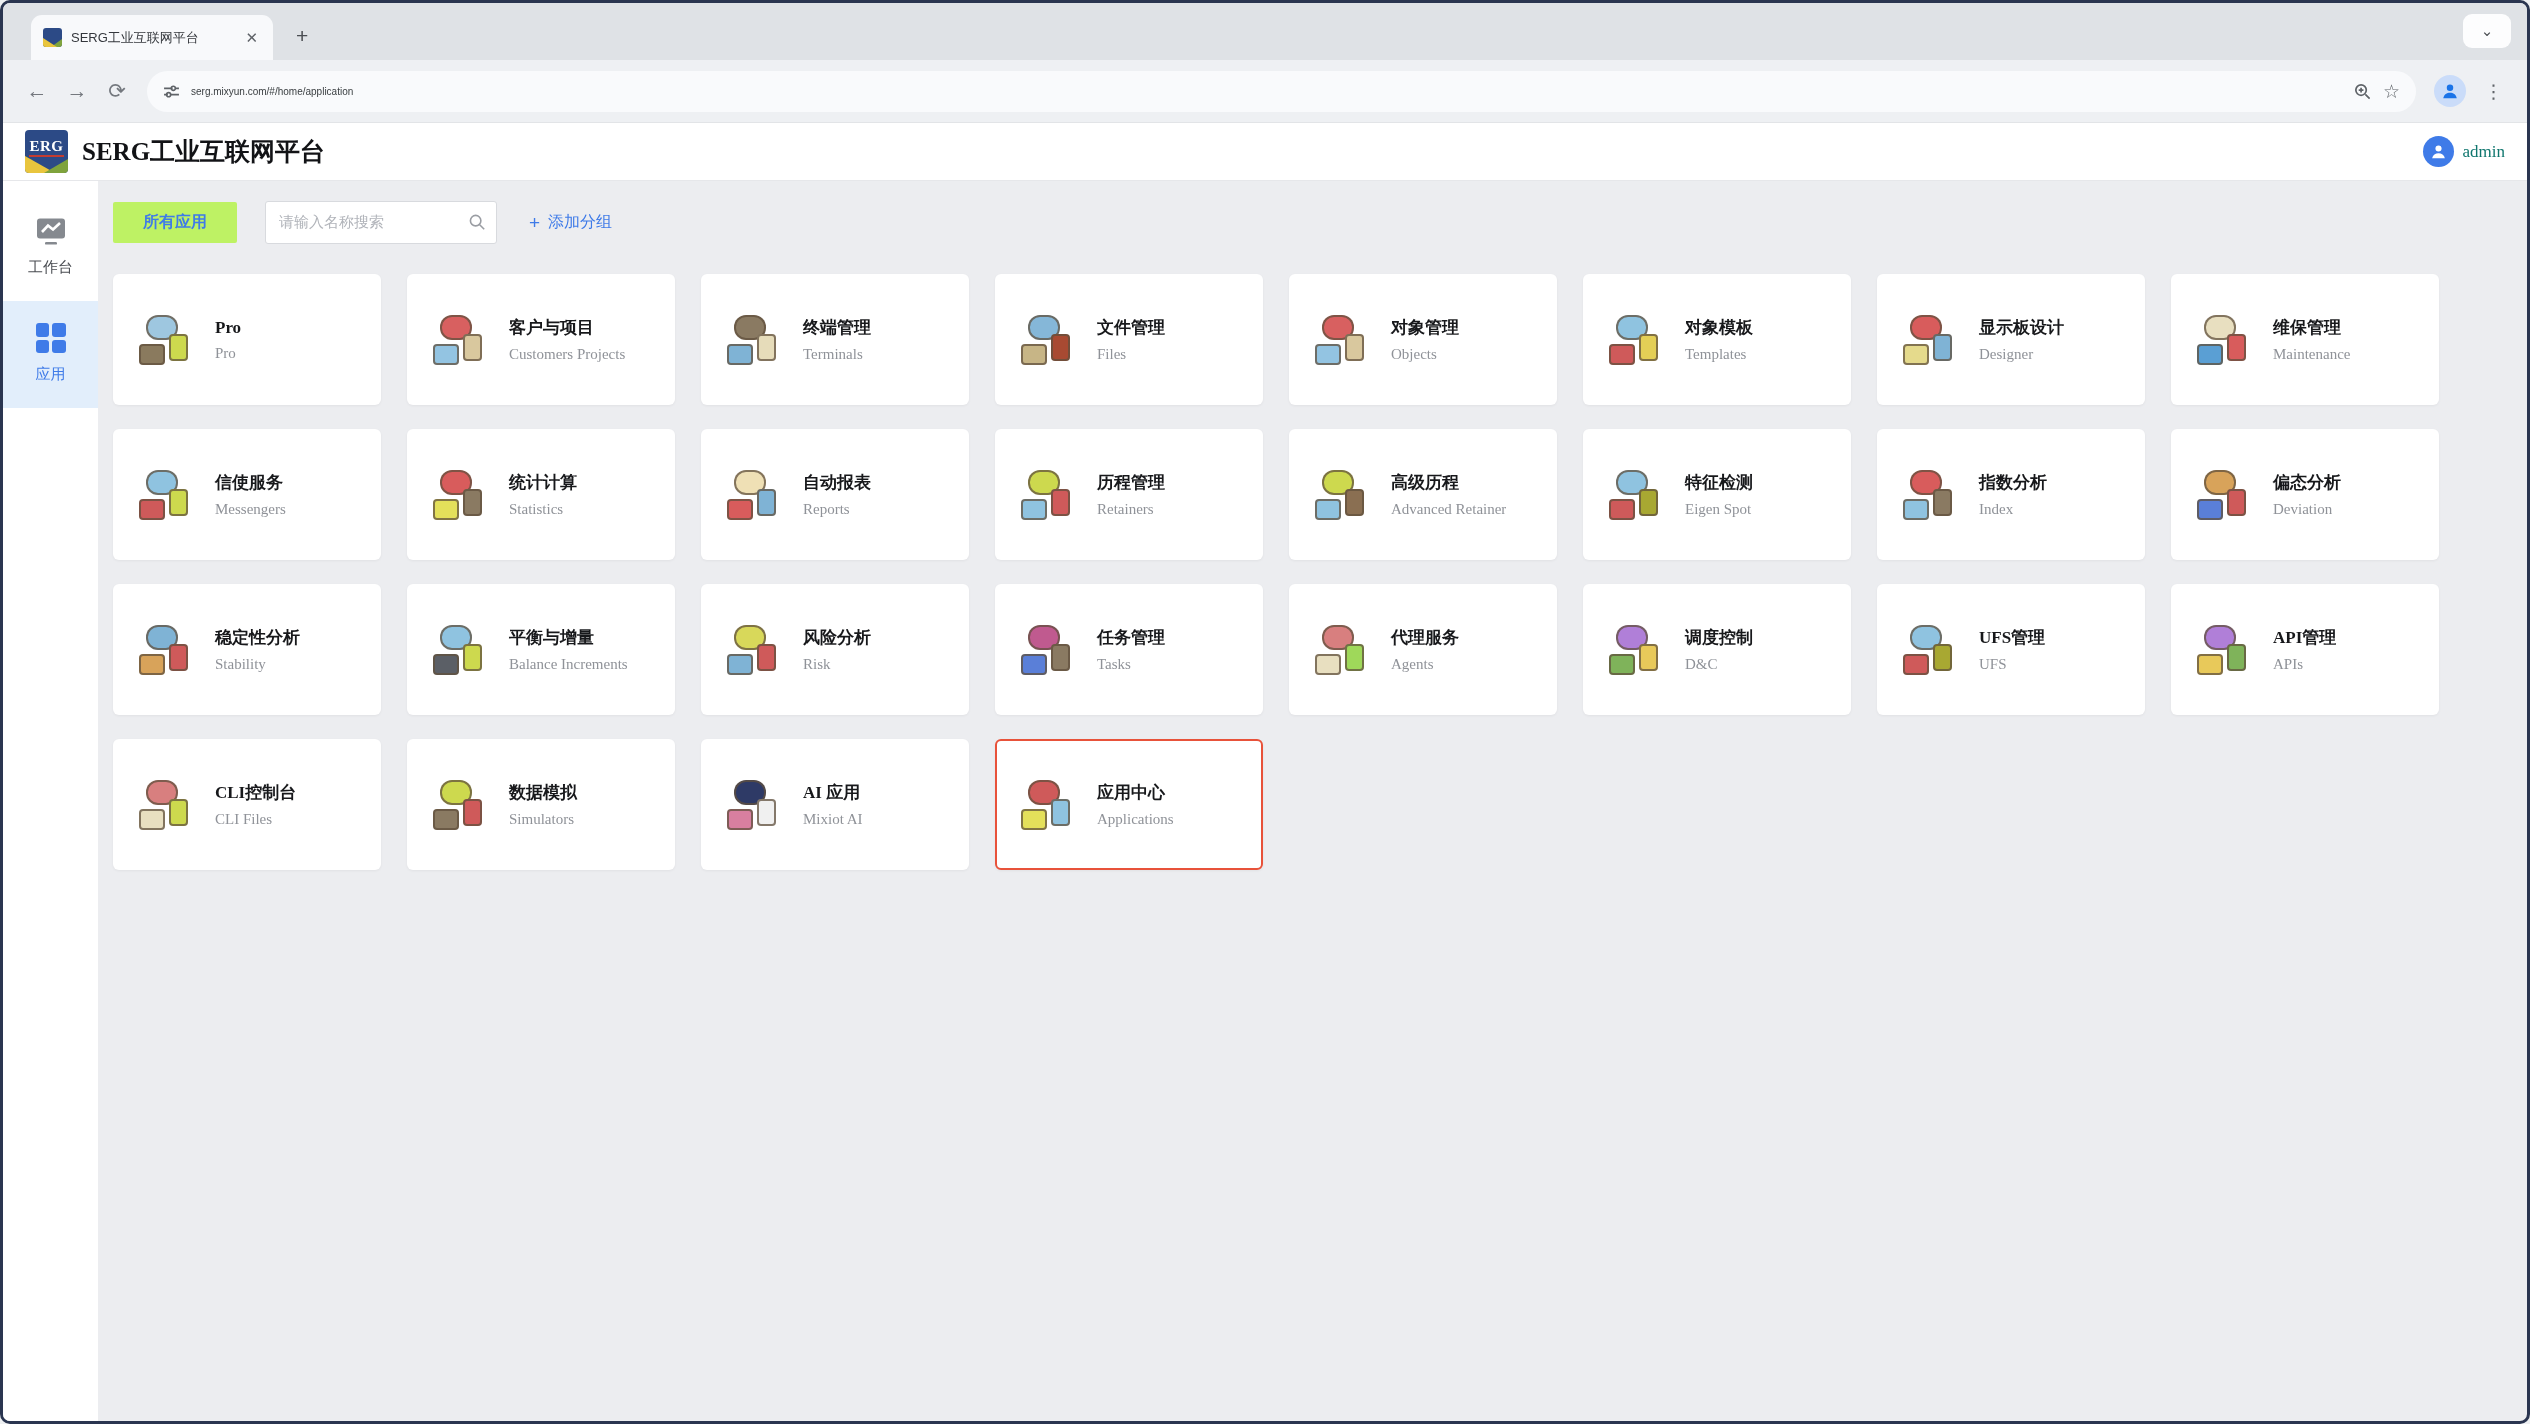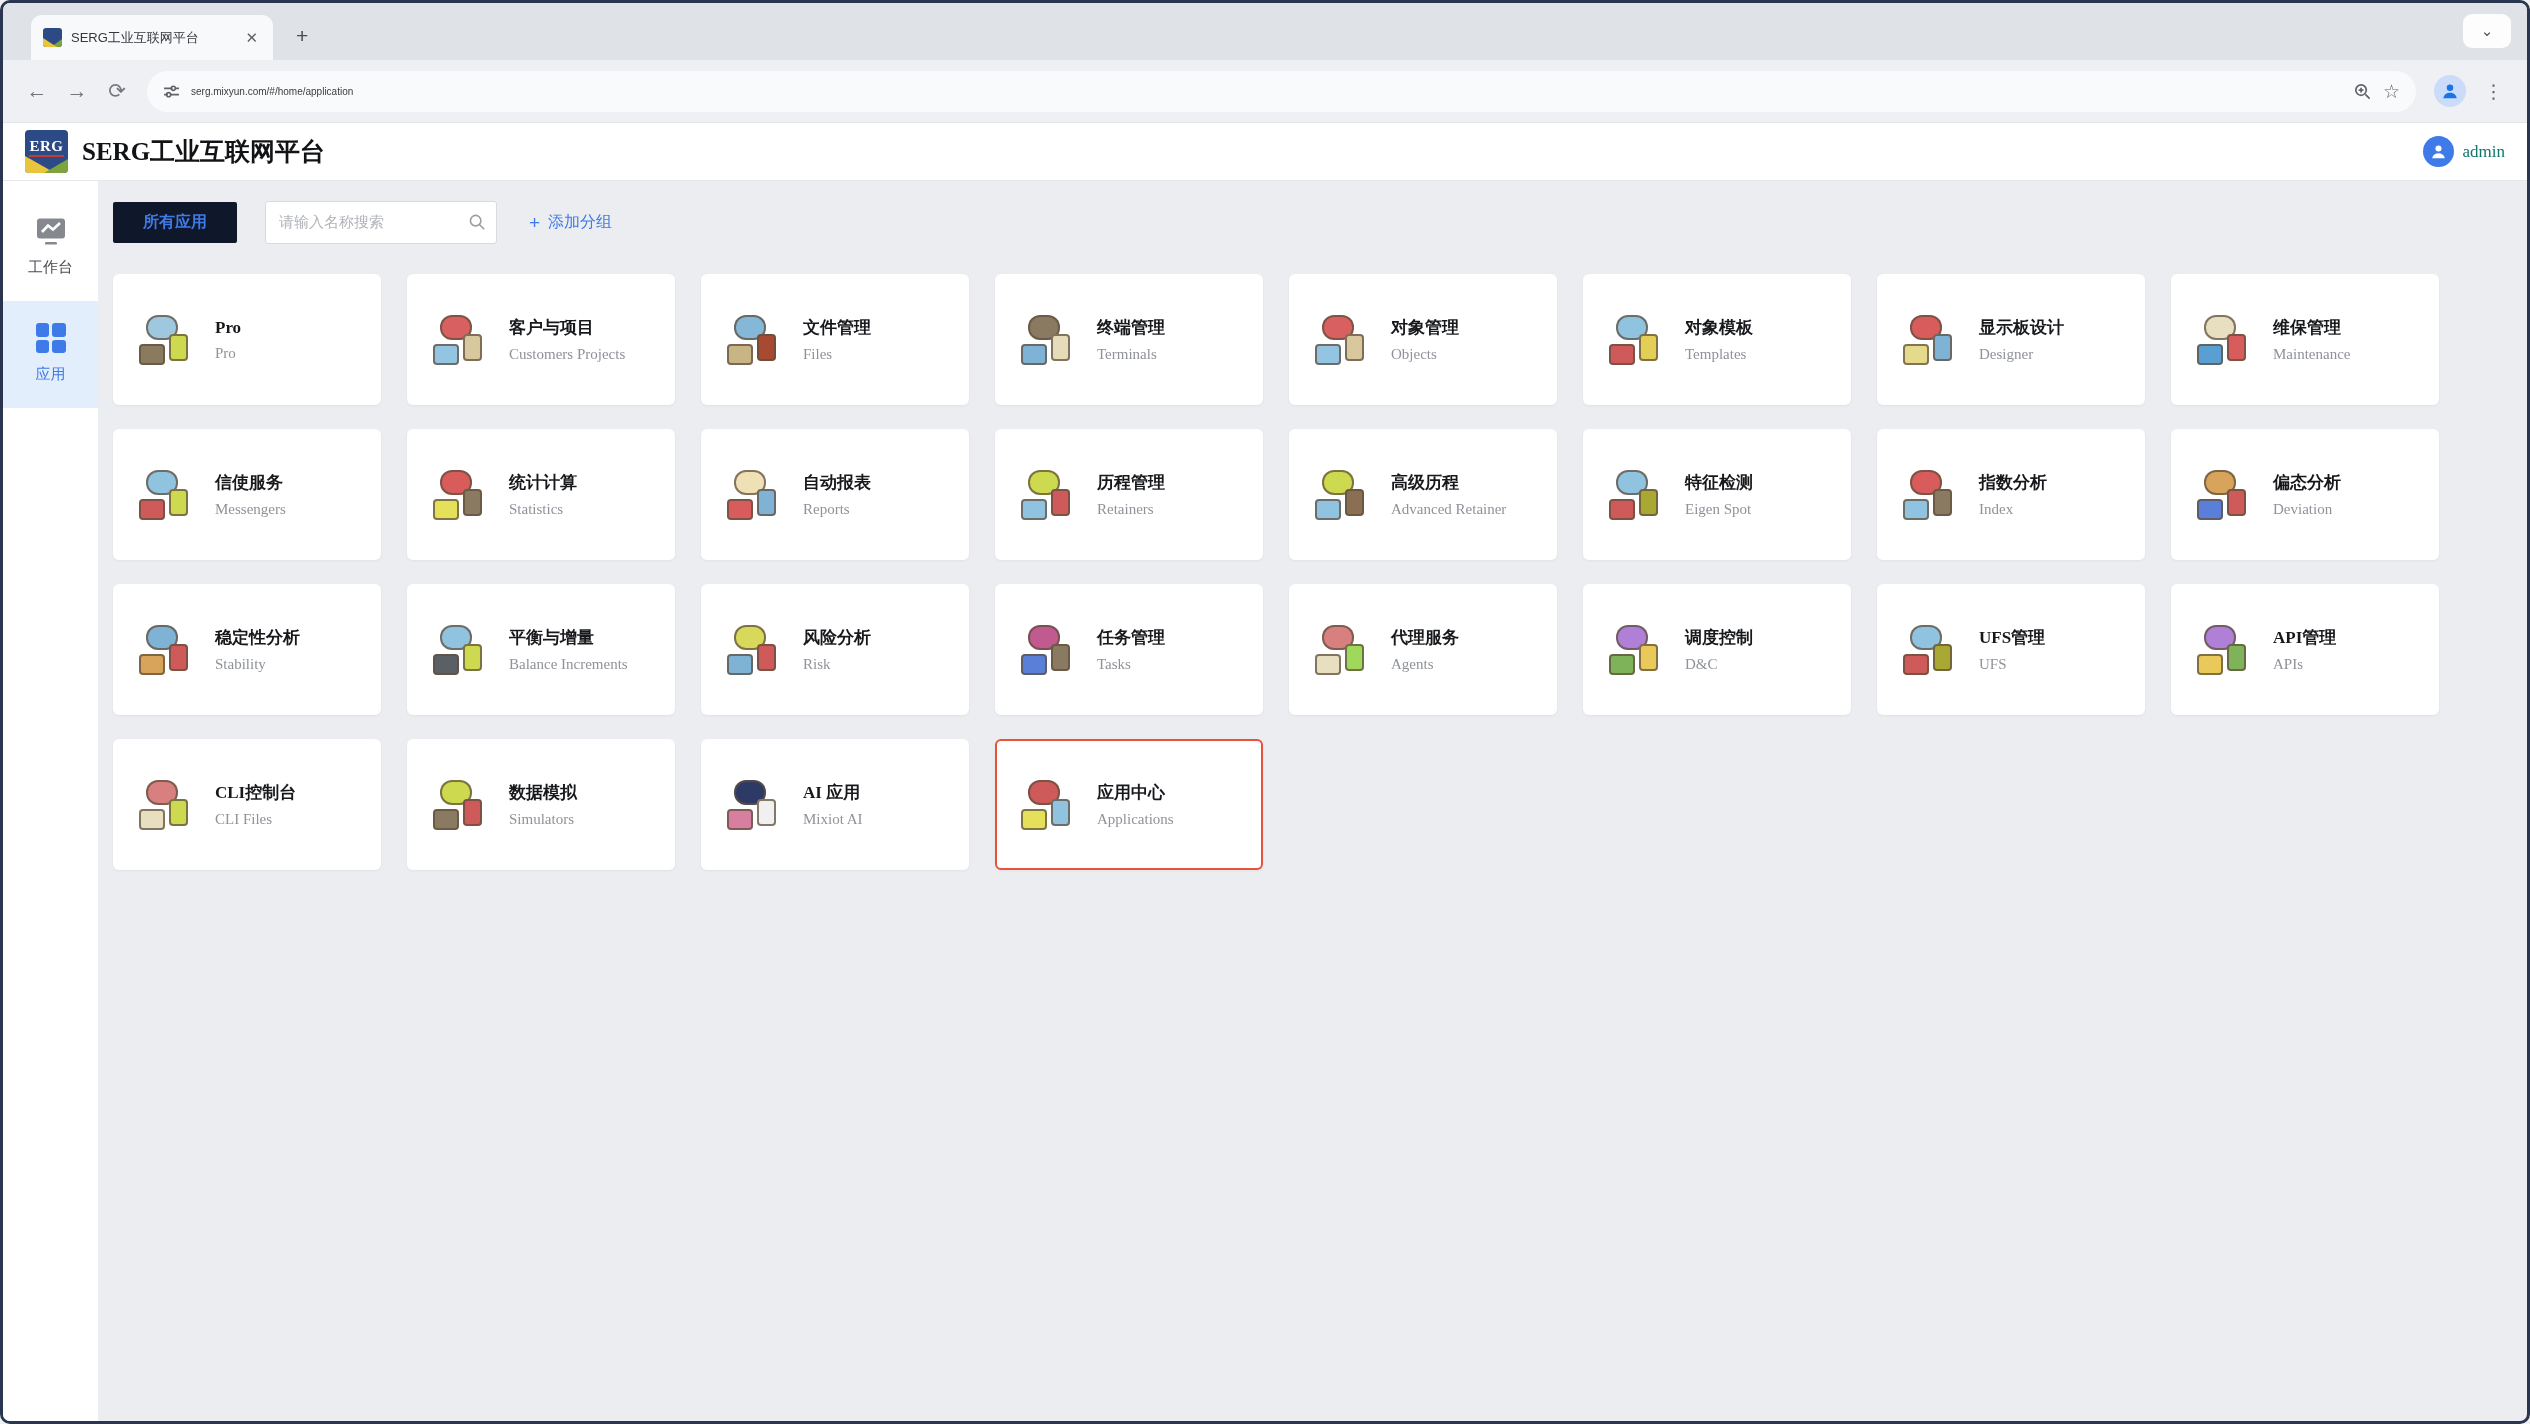--- a/index.html
+++ b/index.html
@@ -53,21 +53,21 @@
   .sidebar { width:95px; background:#ffffff; flex:none; padding-top:14px; font-family:"Liberation Serif", serif; }
   .side-item { display:flex; flex-direction:column; align-items:center; gap:12px; padding:22px 0 24px; }
   .side-label { font-size:15px; color:#4a4d52; }
   .side-item.active { background:#e2eefb; }
   .side-item.active .side-label { color:#3f7be8; }
   .grid-icon { width:30px; height:30px; display:grid; grid-template-columns:1fr 1fr; gap:3px; }
   .grid-icon span { background:#3f7be8; border-radius:3px; }
 
   .main { flex:1; padding:20px 0 0 15px; font-family:"Liberation Serif", serif; }
   .filter-row { display:flex; align-items:center; margin-bottom:30px; }
-  .all-apps-btn { width:124px; height:41px; background:#0f172a; border:none; border-radius:2px;
+  .all-apps-btn { width:124px; height:41px; background:#bef264; border:none; border-radius:2px;
                   color:#3f7be8; font-size:16px; font-weight:bold; font-family:"Liberation Serif", serif; }
   .search-wrap { position:relative; margin-left:28px; }
   .search-input { width:232px; height:43px; border:1px solid #d8dade; border-radius:3px; background:#fff;
                   padding:0 38px 0 13px; font-size:15px; font-family:"Liberation Serif", serif; color:#34363a; }
   .search-input::placeholder { color:#b1b4ba; }
   .search-ic { position:absolute; right:11px; top:12px; }
   .add-group { display:flex; align-items:center; gap:8px; margin-left:32px; color:#3f7be8; font-size:16px; }
   .add-plus { font-size:19px; font-family:"Liberation Sans", sans-serif; }
 
   .app-grid { display:grid; grid-template-columns:repeat(8, 268px); gap:24px 26px; }
@@ -205,42 +205,42 @@
               <span class="s2" style="background: rgb(147, 196, 226);"></span>
               <span class="s3" style="background: rgb(217, 200, 158);"></span>
     </div>
     <div class="card-text">
       <div class="card-title">客户与项目</div>
       <div class="card-sub">Customers Projects</div>
     </div>
   </div>
           <div class="card">
     <div class="app-icon">
+      <span class="s1" style="background: rgb(138, 122, 98);"></span>
+              <span class="s2" style="background: rgb(127, 179, 213);"></span>
+              <span class="s3" style="background: rgb(230, 220, 186);"></span>
+    </div>
+    <div class="card-text">
+      <div class="card-title">终端管理</div>
+      <div class="card-sub">Terminals</div>
+    </div>
+  </div>
+          <div class="card">
+    <div class="app-icon">
       <span class="s1" style="background: rgb(133, 183, 216);"></span>
               <span class="s2" style="background: rgb(199, 181, 134);"></span>
               <span class="s3" style="background: rgb(168, 74, 50);"></span>
     </div>
     <div class="card-text">
       <div class="card-title">文件管理</div>
       <div class="card-sub">Files</div>
     </div>
   </div>
           <div class="card">
     <div class="app-icon">
-      <span class="s1" style="background: rgb(138, 122, 98);"></span>
-              <span class="s2" style="background: rgb(127, 179, 213);"></span>
-              <span class="s3" style="background: rgb(230, 220, 186);"></span>
-    </div>
-    <div class="card-text">
-      <div class="card-title">终端管理</div>
-      <div class="card-sub">Terminals</div>
-    </div>
-  </div>
-          <div class="card">
-    <div class="app-icon">
       <span class="s1" style="background: rgb(216, 96, 96);"></span>
               <span class="s2" style="background: rgb(147, 196, 226);"></span>
               <span class="s3" style="background: rgb(217, 200, 158);"></span>
     </div>
     <div class="card-text">
       <div class="card-title">对象管理</div>
       <div class="card-sub">Objects</div>
     </div>
   </div>
           <div class="card">

